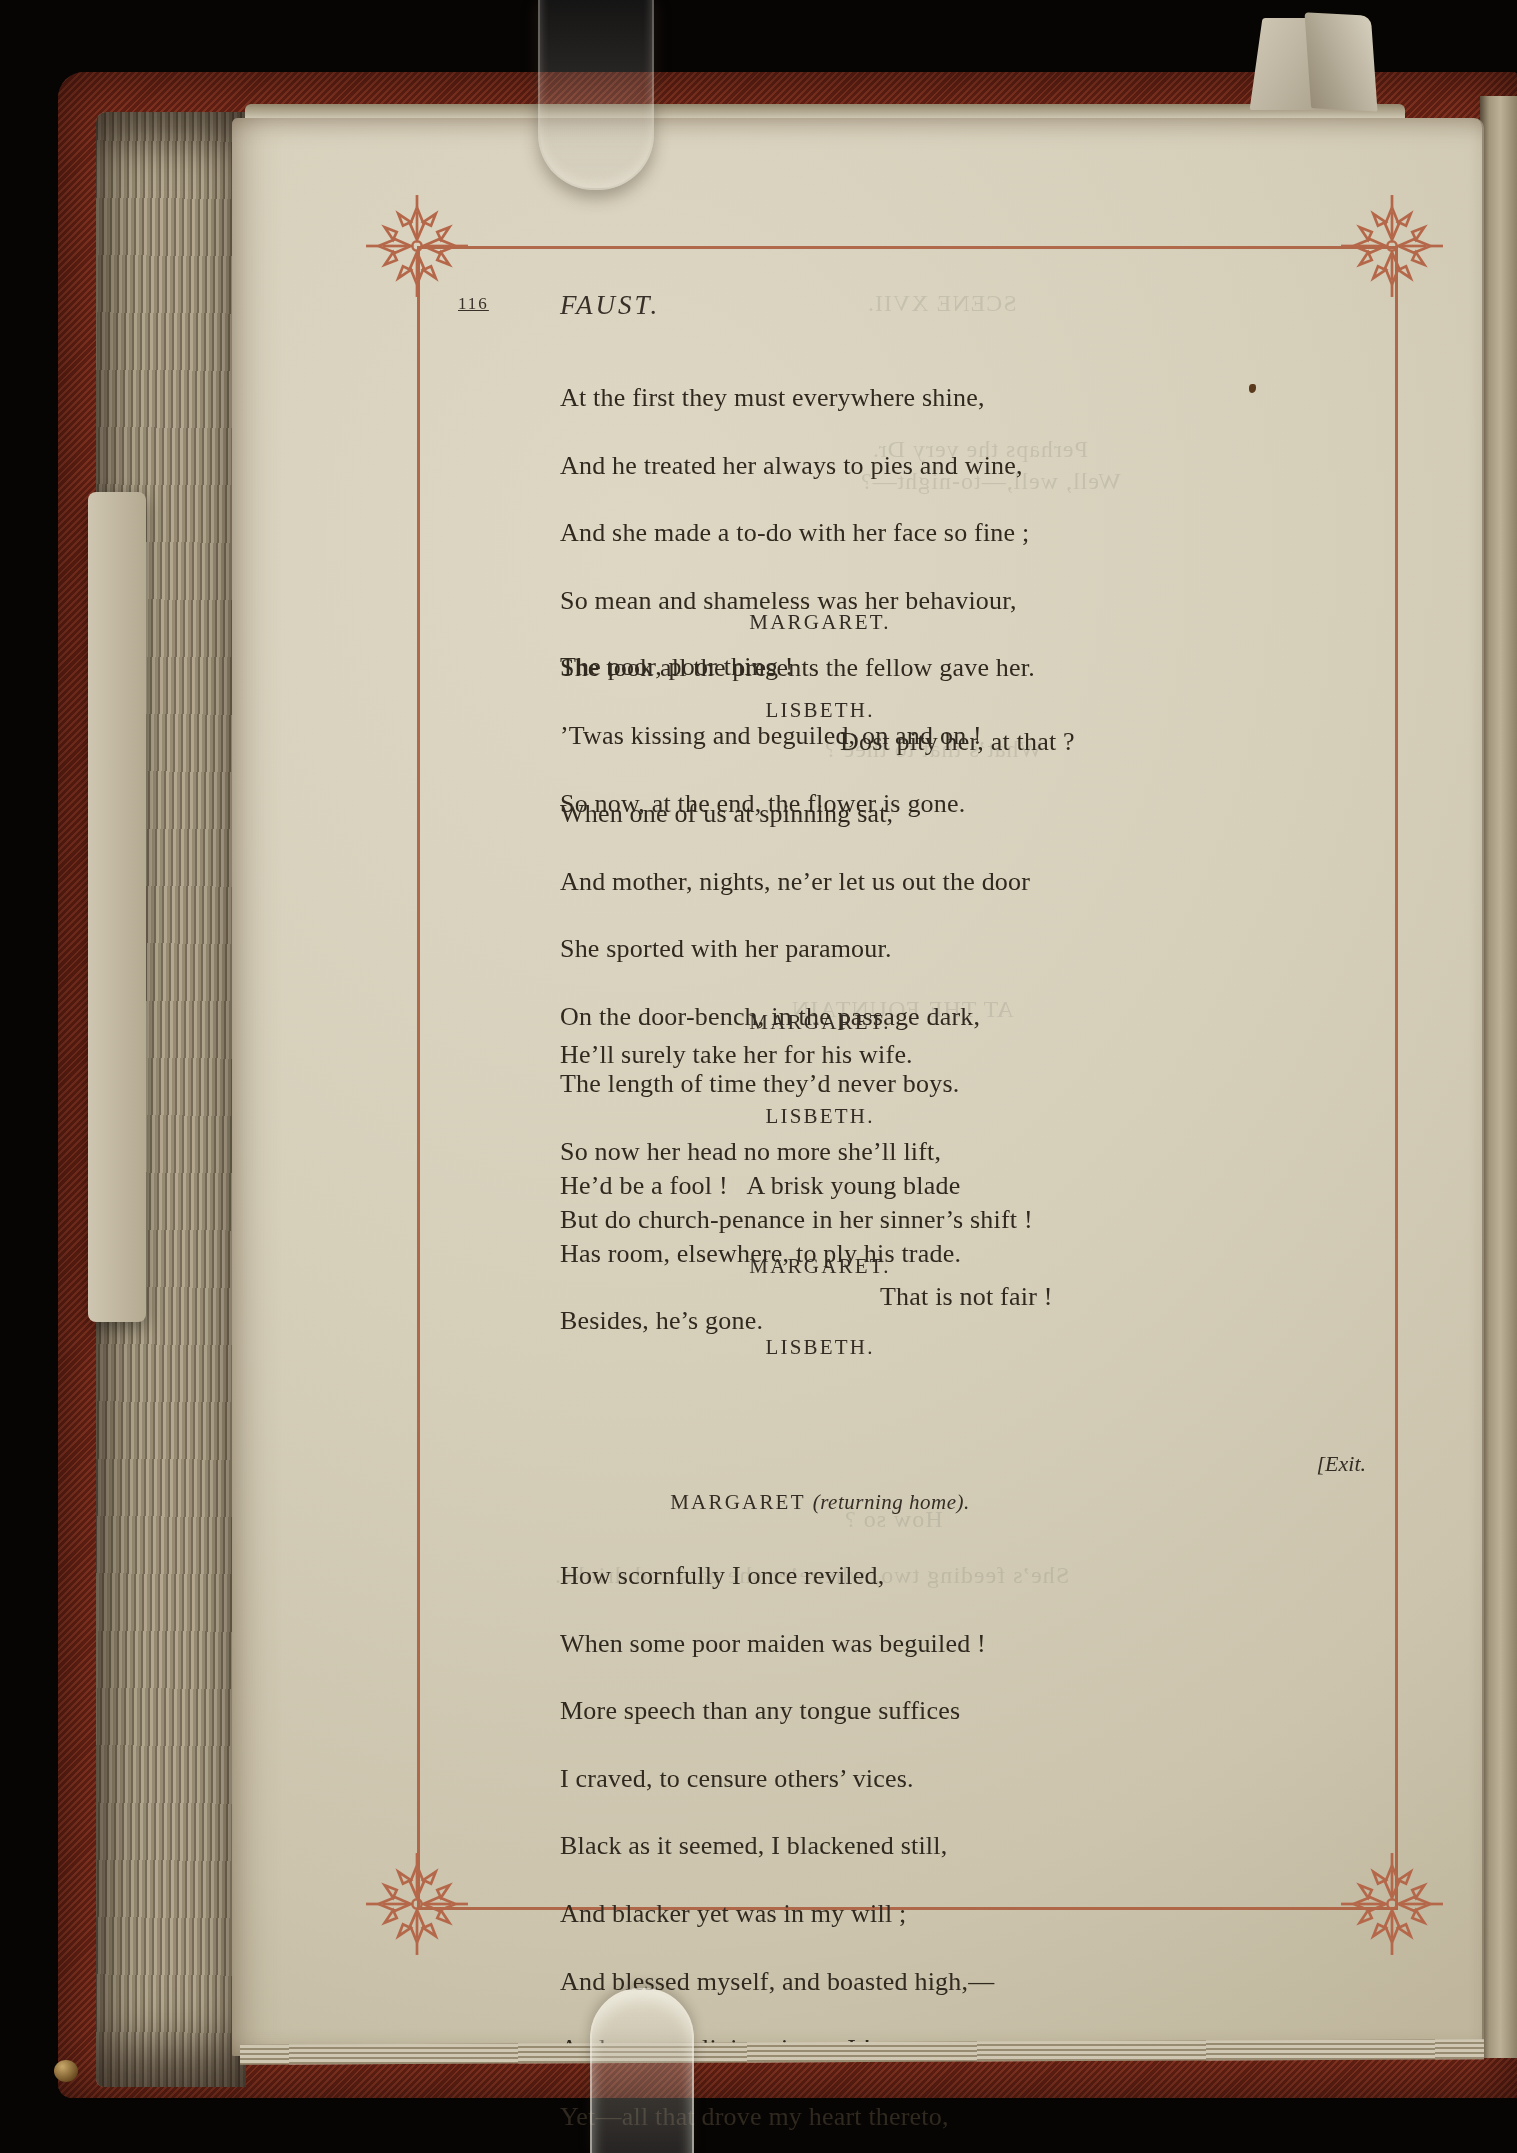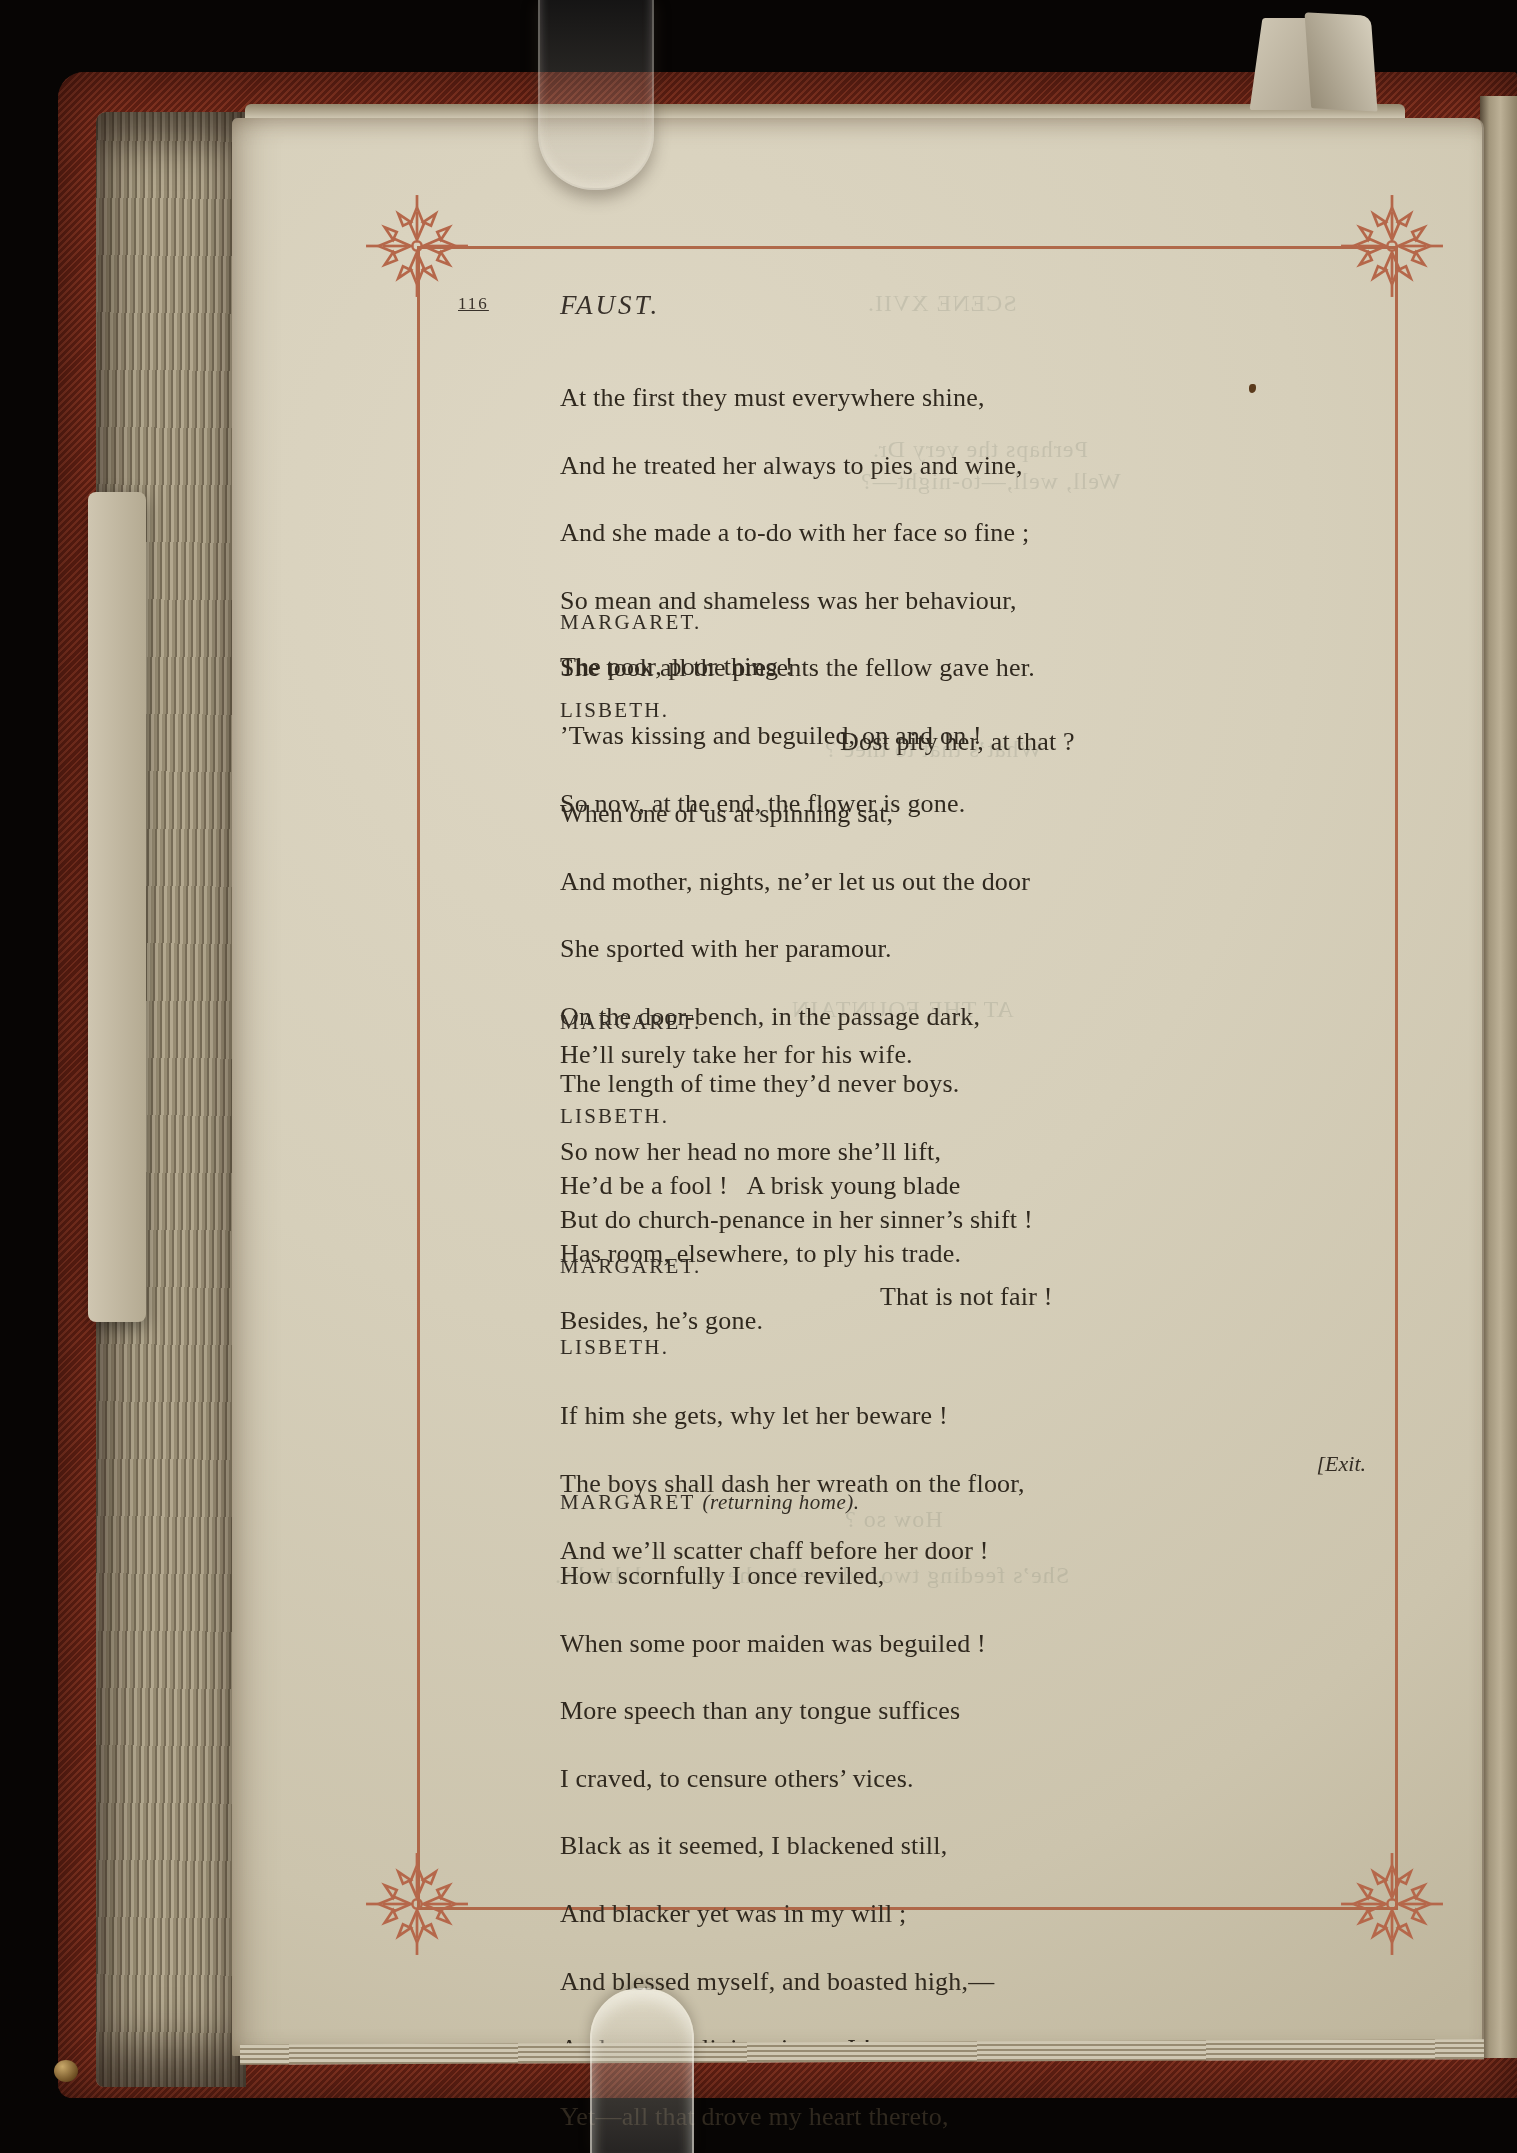--- a/index.html
+++ b/index.html
@@ -50,21 +50,21 @@
 
   
   .frame{position:absolute;left:185px;top:128px;width:975px;height:1658px;
          border:3px solid rgba(173,95,64,.92);}
   .cross{position:absolute;width:104px;height:104px;}
 
   
   .pgnum{position:absolute;left:226px;top:176px;font-size:17px;letter-spacing:2px;color:#38312a;text-decoration:underline;}
   .runhead{position:absolute;left:328px;top:172px;width:520px;text-align:left;
            font-style:italic;font-size:27px;letter-spacing:3px;color:#38312a;}
-  .speaker{position:absolute;left:328px;width:520px;
+  .speaker{position:absolute;left:328px;width:520px;text-align:center;
            font-size:21px;letter-spacing:2.2px;color:#332d25;white-space:pre;}
   .vblock{position:absolute;left:328px;white-space:pre;}
   .vl{display:block;font-size:26px;line-height:31.6px;color:#30291f;letter-spacing:.2px;white-space:pre;}
   .single{position:absolute;white-space:pre;font-size:26px;color:#30291f;letter-spacing:.2px;}
   .exit{position:absolute;left:328px;width:806px;text-align:right;font-style:italic;
         font-size:22px;color:#342d24;}
   .sp-paren{font-style:italic;letter-spacing:.5px;}
 
   
   .ghost{position:absolute;transform:scaleX(-1);opacity:.14;color:#4f5c50;
@@ -182,25 +182,20 @@
     <div class="vblock" style="top:1016px">
       <span class="vl">He’d be a fool !   A brisk young blade</span>
       <span class="vl">Has room, elsewhere, to ply his trade.</span>
       <span class="vl">Besides, he’s gone.</span>
     </div>
 
     <div class="speaker" style="top:1136px">MARGARET.</div>
     <div class="single" style="left:648px;top:1164px">That is not fair !</div>
 
     <div class="speaker" style="top:1217px">LISBETH.</div>
-    <div class="vblock" style="top:1246px">
-      <span class="vl">If him she gets, why let her beware !</span>
-      <span class="vl">The boys shall dash her wreath on the floor,</span>
-      <span class="vl">And we’ll scatter chaff before her door !</span>
-    </div>
 
     <div class="exit" style="top:1333px">[Exit.</div>
 
     <div class="speaker" style="top:1372px"><span>MARGARET </span><span class="sp-paren">(returning home).</span></div>
 
     <div class="vblock" style="top:1406px">
       <span class="vl">How scornfully I once reviled,</span>
       <span class="vl">When some poor maiden was beguiled !</span>
       <span class="vl">More speech than any tongue suffices</span>
       <span class="vl">I craved, to censure others’ vices.</span>

